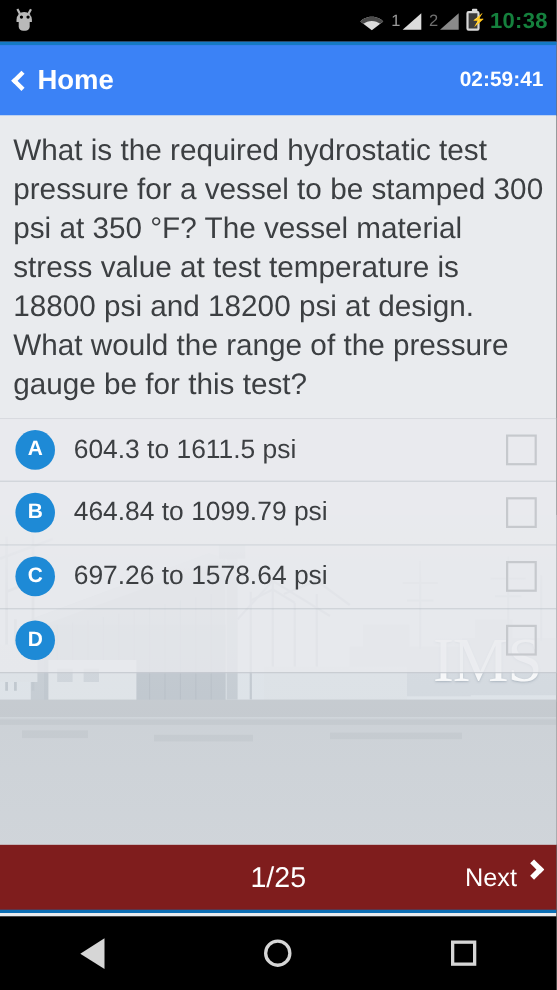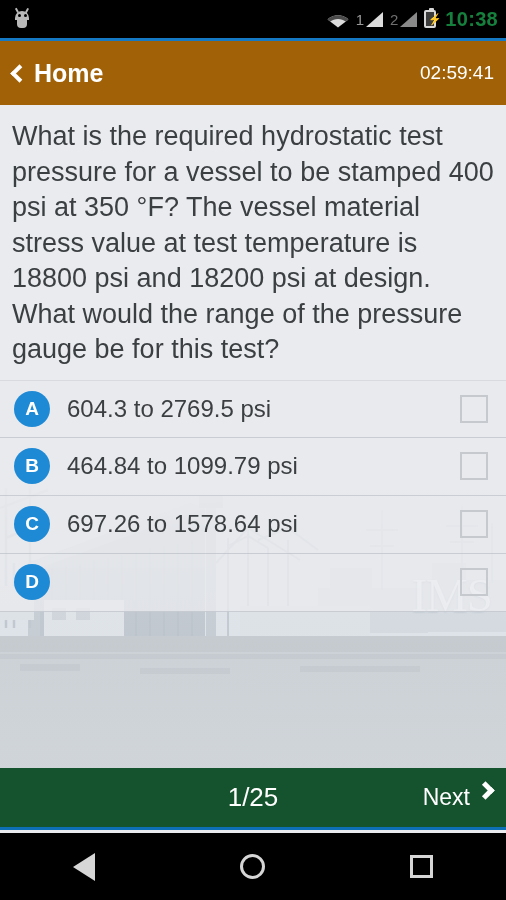--- a/index.html
+++ b/index.html
@@ -56,54 +56,54 @@
   }
   .batt .bolt {
     position:absolute; left:2px; top:2px; font-size:11px; line-height:10px;
     color:#e6e6e6; font-weight:bold;
   }
   .sb-time { color:#15803d; font-size:20px; letter-spacing:.3px; margin-left:2px;font-weight:bold; }
 
   
   .appbar {
     position:absolute; top:38px; left:0; width:506px; height:67px;
-    background:#a16207; display:flex; align-items:center;
+    background:#3b82f6; display:flex; align-items:center;
     border-top:3px solid #1579c4;
   }
   .back-btn { display:flex; align-items:center; padding-left:13px; cursor:pointer; }
   .chev-left {
     width:13px; height:13px; border-left:4px solid #fff; border-bottom:4px solid #fff;
     transform:rotate(45deg); margin-right:8px;
   }
   .back-label { color:#fff; font-size:25px; font-weight:600; }
   .appbar-title {
     position:absolute; left:0; right:0; text-align:center;
     color:#f1f8fd; font-size:25px; font-weight:300; pointer-events:none;
   }
-  .timer { margin-left:auto; padding-right:12px; color:#fff; font-size:19px; font-weight:400; }
+  .timer { margin-left:auto; padding-right:12px; color:#fff; font-size:19px; font-weight:700; }
 
   
   .content {
     position:absolute; top:105px; left:0; width:506px; height:663px;
     background:#e9ebee; overflow:hidden;
   }
   
   .bg-photo {
     position:absolute; left:0; bottom:0; width:506px; height:300px;
     overflow:hidden;
   }
   .bg-photo svg { position:absolute; left:0; top:0; width:506px; height:300px; }
   .bg-wash {
     position:absolute; left:0; top:0; width:100%; height:100%;
     background:linear-gradient(to bottom, rgba(233,235,238,.93) 0%, rgba(233,235,238,.62) 22%, rgba(233,235,238,.55) 60%, rgba(233,235,238,.60) 100%);
   }
   .ims-logo {
     position:absolute; right:14px; top:100px;
     font-family:"Liberation Serif", serif; font-weight:normal;
-    font-size:47px; color:rgba(255,255,255,.88);
+    font-size:57px; color:rgba(255,255,255,.88);
     letter-spacing:-1px; text-shadow:0 1px 2px rgba(120,135,150,.45);
   }
 
   .question {
     position:relative; z-index:3;
     padding:14px 12px 6px 12px;
     font-size:27px; line-height:35.5px; font-weight:300;
     color:#3c3f42;
   }
 
@@ -127,21 +127,21 @@
     white-space:nowrap;
   }
   .opt-check {
     margin-left:auto; margin-right:18px;
     width:28px; height:28px; border:2px solid #c6c9cd; background:transparent;
   }
 
   
   .bottombar {
     position:absolute; top:768px; left:0; width:506px; height:62px;
-    background:#14532d; display:flex; align-items:center; justify-content:center;
+    background:#7f1d1d; display:flex; align-items:center; justify-content:center;
     border-bottom:3px solid #0d6fb5;
   }
   .page-indicator { color:#fff; font-size:26px; font-weight:400; }
   .next-btn {
     position:absolute; right:14px; display:flex; align-items:flex-start; cursor:pointer;
   }
   .next-label { color:#fff; font-size:23px; font-weight:400; margin-right:9px; }
   .chev-right {
     width:13px; height:13px; border-right:5px solid #fff; border-top:5px solid #fff;
     transform:rotate(45deg);
@@ -276,27 +276,27 @@
           <rect x="0" y="186" width="506" height="5"></rect>
           <rect x="20" y="196" width="60" height="7"></rect>
           <rect x="140" y="200" width="90" height="6"></rect>
           <rect x="300" y="198" width="120" height="6"></rect>
         </g>
       </svg>
       <div class="bg-wash"></div>
       <div class="ims-logo">IMS</div>
     </div>
 
-    <div class="question">What is the required hydrostatic test pressure for a vessel to be stamped 400 psi at 350 °F? The vessel material stress value at test temperature is 18800 psi and 18200 psi at design. What would the range of the pressure gauge be for this test?</div>
+    <div class="question">What is the required hydrostatic test pressure for a vessel to be stamped 300 psi at 350 °F? The vessel material stress value at test temperature is 18800 psi and 18200 psi at design. What would the range of the pressure gauge be for this test?</div>
 
     <div class="options">
 
       <div class="opt-row">
         <div class="opt-badge">A</div>
-        <div class="opt-text">604.3 to 2769.5 psi</div>
+        <div class="opt-text">604.3 to 1611.5 psi</div>
         <div class="opt-check"></div>
       </div>
 
       <div class="opt-row">
         <div class="opt-badge">B</div>
         <div class="opt-text">464.84 to 1099.79 psi</div>
         <div class="opt-check"></div>
       </div>
 
       <div class="opt-row">

